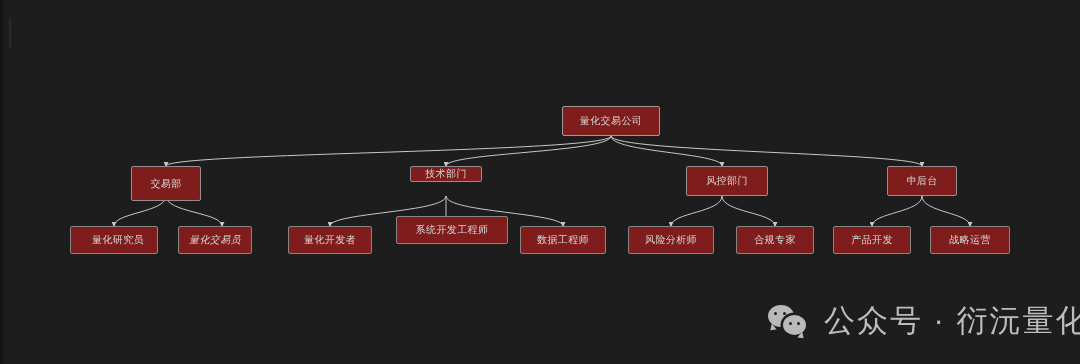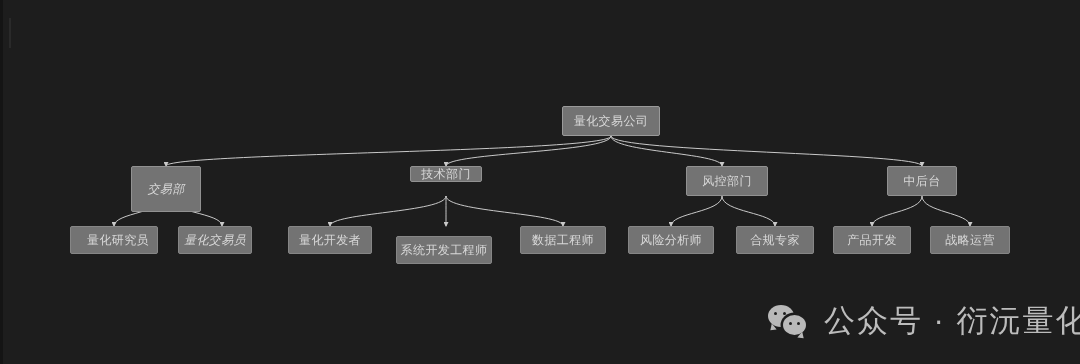--- a/index.html
+++ b/index.html
@@ -39,28 +39,28 @@
     left: 0;
     top: 0;
     width: 1080px;
     height: 364px;
     pointer-events: none;
   }
 
   .node {
     position: absolute;
     box-sizing: border-box;
-    background: #737373;
+    background: #7f1d1d;
     border: 1px solid #8b8b8b;
     border-radius: 2px;
     display: flex;
     align-items: center;
     justify-content: center;
     color: #d8d8d8;
-    font-size: 12px;
+    font-size: 10px;
     letter-spacing: 0.4px;
     line-height: 1;
     white-space: nowrap;
   }
   .node.root {
     border-color: #9a9a9a;
   }
   .node.level2 {
     border-color: #919191;
   }
@@ -173,42 +173,42 @@
         <path d="M 722 196 C 722 212.5, 775 212.5, 775 226" marker-end="url(#arrow)"></path>
         <path d="M 922 196 C 922 212.5, 872 212.5, 872 226" marker-end="url(#arrow)"></path>
         <path d="M 922 196 C 922 212.5, 970 212.5, 970 226" marker-end="url(#arrow)"></path>
       </g>
   </svg>
 
   <div id="nodes-layer">
       <div class="node root" style="left: 562px; top: 106px; width: 98px; height: 30px;">
         <span>量化交易公司</span>
       </div>
-      <div class="node level2" style="left: 131px; top: 166px; width: 70px; height: 46px; font-style: italic;">
+      <div class="node level2" style="left: 131px; top: 166px; width: 70px; height: 35px;">
         <span>交易部</span>
       </div>
       <div class="node level2" style="left: 410px; top: 166px; width: 72px; height: 16px;">
         <span>技术部门</span>
       </div>
       <div class="node level2" style="left: 686px; top: 166px; width: 82px; height: 30px;">
         <span>风控部门</span>
       </div>
       <div class="node level2" style="left: 887px; top: 166px; width: 70px; height: 30px; text-align: right;">
         <span>中后台</span>
       </div>
       <div class="node level3" style="left: 70px; top: 226px; width: 88px; height: 28px; padding-left: 8px;">
         <span>量化研究员</span>
       </div>
       <div class="node level3" style="left: 178px; top: 226px; width: 74px; height: 28px; font-style: italic;">
         <span>量化交易员</span>
       </div>
       <div class="node level3" style="left: 288px; top: 226px; width: 84px; height: 28px;">
         <span>量化开发者</span>
       </div>
-      <div class="node level3" style="left: 396px; top: 236px; width: 96px; height: 28px;">
+      <div class="node level3" style="left: 396px; top: 216px; width: 112px; height: 28px;">
         <span>系统开发工程师</span>
       </div>
       <div class="node level3" style="left: 520px; top: 226px; width: 86px; height: 28px;">
         <span>数据工程师</span>
       </div>
       <div class="node level3" style="left: 628px; top: 226px; width: 86px; height: 28px;">
         <span>风险分析师</span>
       </div>
       <div class="node level3" style="left: 736px; top: 226px; width: 78px; height: 28px;">
         <span>合规专家</span>

